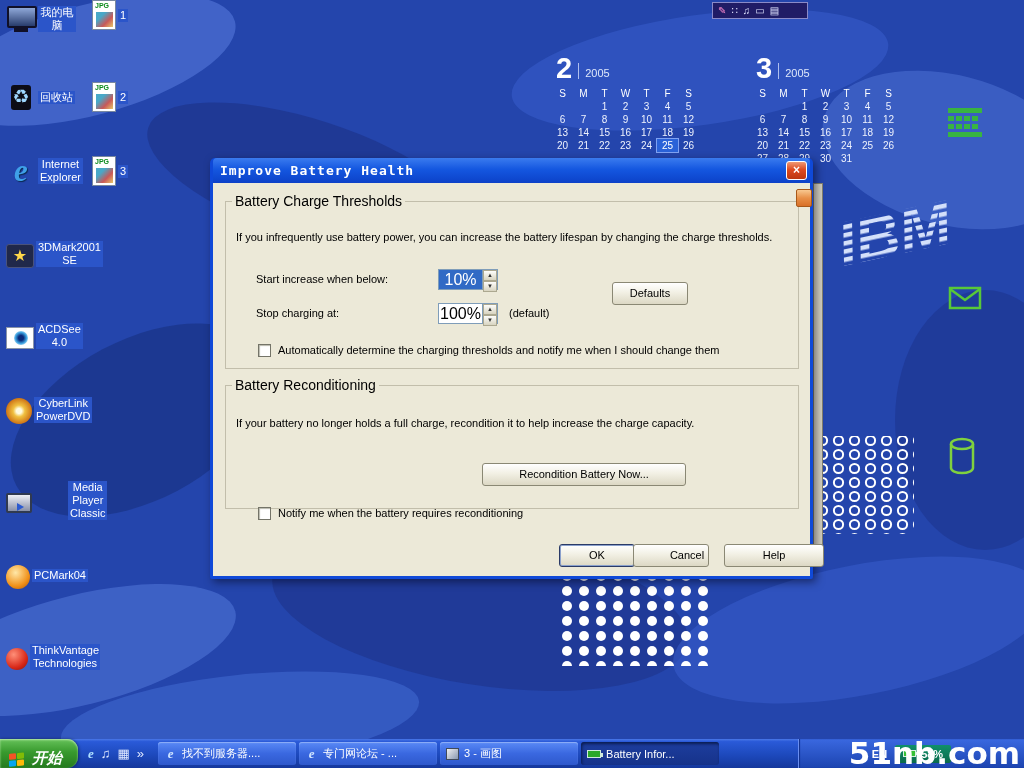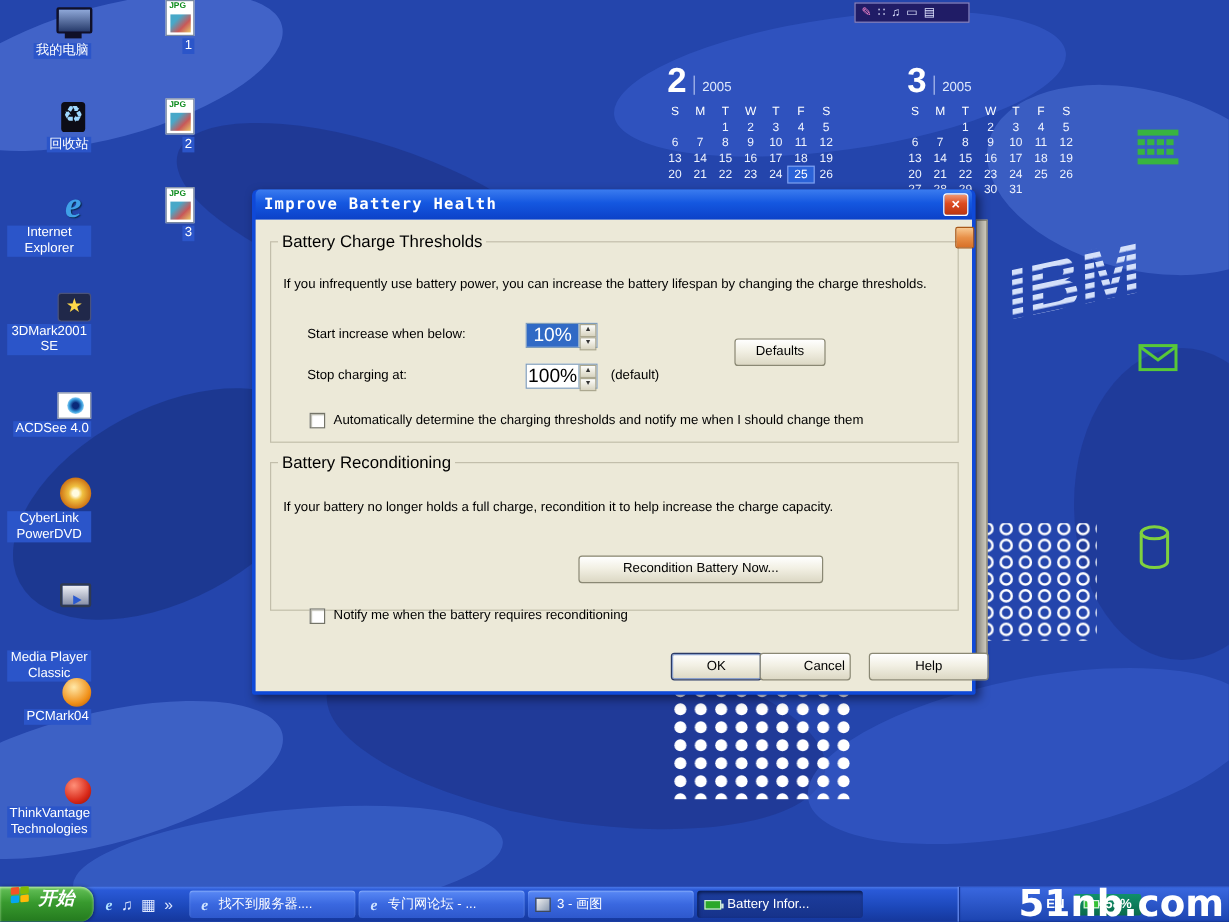--- a/index.html
+++ b/index.html
@@ -8,21 +8,21 @@
 
   
   #wallpaper { left:0; top:0; width:1024px; height:768px; z-index:0; }
 
   
   .float-tb { left:712px; top:2px; width:96px; height:17px; background:#201c66; border:1px solid #8a8ac8; display:flex; align-items:center; gap:5px; padding:0 5px; z-index:10; }
   .float-tb .fic { font-size:10px; color:#dfe4ff; line-height:15px; }
   .float-tb .fic.first { color:#ff8ad0; }
 
   
-  .dicon { position:absolute; width:70px; display:flex; flex-direction:column; align-items:flex-end; gap:2px; z-index:5; cursor:default; }
+  .dicon { position:absolute; width:70px; display:flex; flex-direction:row; align-items:center; gap:2px; z-index:5; cursor:default; }
   .dicon .lbl { font-size:11px; line-height:13px; color:#fff; background:#2b55c9; padding:0 2px; text-align:center; max-width:70px; }
   .ia { width:30px; height:30px; position:relative; }
   .ia-mycomputer::before { content:""; position:absolute; left:1px; top:2px; width:26px; height:18px; background:linear-gradient(#8fa8d8,#283c6c); border:2px solid #101028; border-radius:2px; }
   .ia-mycomputer::after { content:""; position:absolute; left:8px; bottom:2px; width:14px; height:5px; background:#101028; }
   .ia-recycle { text-align:center; }
   .ia-recycle::before { content:""; position:absolute; left:5px; top:3px; width:20px; height:25px; background:#0c0c16; border-radius:3px; }
   .ia-recycle span { position:relative; font-size:19px; line-height:30px; color:#9fd8ff; }
   .ia-ie { font-family:"Liberation Serif",serif; font-style:italic; font-weight:bold; font-size:31px; color:#3fa0e8; text-align:center; line-height:30px; text-shadow:1px 1px 1px #0a2a52; }
   .ia-3dmark { width:28px; height:24px; margin:4px auto 0; background:#20284a; border:1px solid #4a527a; border-radius:3px; color:#ffd84a; font-size:16px; line-height:22px; text-align:center; }
   .ia-acdsee { width:28px; height:22px; margin:5px auto 0; background:#fff; border:1px solid #8a94a8; }
@@ -70,21 +70,21 @@
   .spinval.sel { background:#316ac5; color:#fff; }
   .spinbtns { width:15px; display:flex; flex-direction:column; border-left:1px solid #7f9db9; }
   .sb { flex:1; font-size:6px; line-height:9px; text-align:center; color:#333; background:linear-gradient(#fdfdfb,#d8d4c0); border:1px solid #aca890; cursor:pointer; }
   .xpbtn { position:absolute; height:23px; background:linear-gradient(180deg,#ffffff,#f2f0e4 45%,#dcd8c4); border:1px solid #8a8874; border-radius:3px; font-size:11px; color:#000; text-align:center; line-height:21px; cursor:pointer; }
   .xpbtn.default { border-color:#2a3a66; box-shadow:inset 0 0 0 1px #8aa0cc; }
   .cbrow { position:absolute; display:flex; gap:7px; align-items:center; font-size:11px; line-height:13px; }
   .cb { width:13px; height:13px; flex:none; background:#fff; border:1px solid #747468; box-shadow:inset 1px 1px 1px #b8b8ac; cursor:pointer; }
 
   
   .taskbar { left:0; bottom:0; width:1024px; height:29px; z-index:80; display:flex; align-items:center; background:linear-gradient(180deg,#4a78e8 0%,#2a5ad8 9%,#1d49bc 55%,#15379c 100%); }
-  .start { height:29px; display:flex; align-items:flex-start; gap:6px; padding:0 16px 0 9px; border-radius:0 11px 11px 0; background:linear-gradient(180deg,#66c25a 0%,#389a2e 45%,#247a1e 100%); box-shadow:inset 0 1px 2px #b8eaa8, 1px 0 3px rgba(0,0,0,.4); color:#fff; font-weight:bold; font-style:italic; font-size:15px; cursor:pointer; }
+  .start { height:29px; display:flex; align-items:flex-end; gap:6px; padding:0 16px 0 9px; border-radius:0 11px 11px 0; background:linear-gradient(180deg,#66c25a 0%,#389a2e 45%,#247a1e 100%); box-shadow:inset 0 1px 2px #b8eaa8, 1px 0 3px rgba(0,0,0,.4); color:#fff; font-weight:bold; font-style:italic; font-size:15px; cursor:pointer; }
   .winflag { width:17px; height:15px; display:grid; grid-template-columns:7px 7px; grid-template-rows:6px 6px; gap:1px; transform:skewY(-5deg); }
   .winflag span { border-radius:1px; }
   .wf1{background:#f35325;} .wf2{background:#81bc06;} .wf3{background:#05a6f0;} .wf4{background:#ffba08;}
   .quick { display:flex; align-items:center; gap:7px; padding:0 10px; }
   .quick .qic { font-size:13px; color:#dfe8ff; cursor:pointer; }
   .quick .qic.ie { font-family:"Liberation Serif",serif; font-style:italic; font-weight:bold; color:#aee0ff; }
   .tasks { display:flex; gap:3px; padding:0 4px; flex:1; overflow:hidden; }
   .task { width:138px; height:23px; flex:none; border-radius:3px; background:linear-gradient(180deg,#5a8af6,#3a68e0 50%,#2e58cc); box-shadow:inset 0 1px 1px #8fb0f8; color:#fff; font-size:11px; display:flex; align-items:center; gap:5px; padding:0 6px; white-space:nowrap; overflow:hidden; cursor:pointer;text-align:right; }
   .task.active { background:linear-gradient(180deg,#1d3e9e,#16328a); box-shadow:inset 1px 2px 3px #0a1c50; }
   .ticon { flex:none; }

